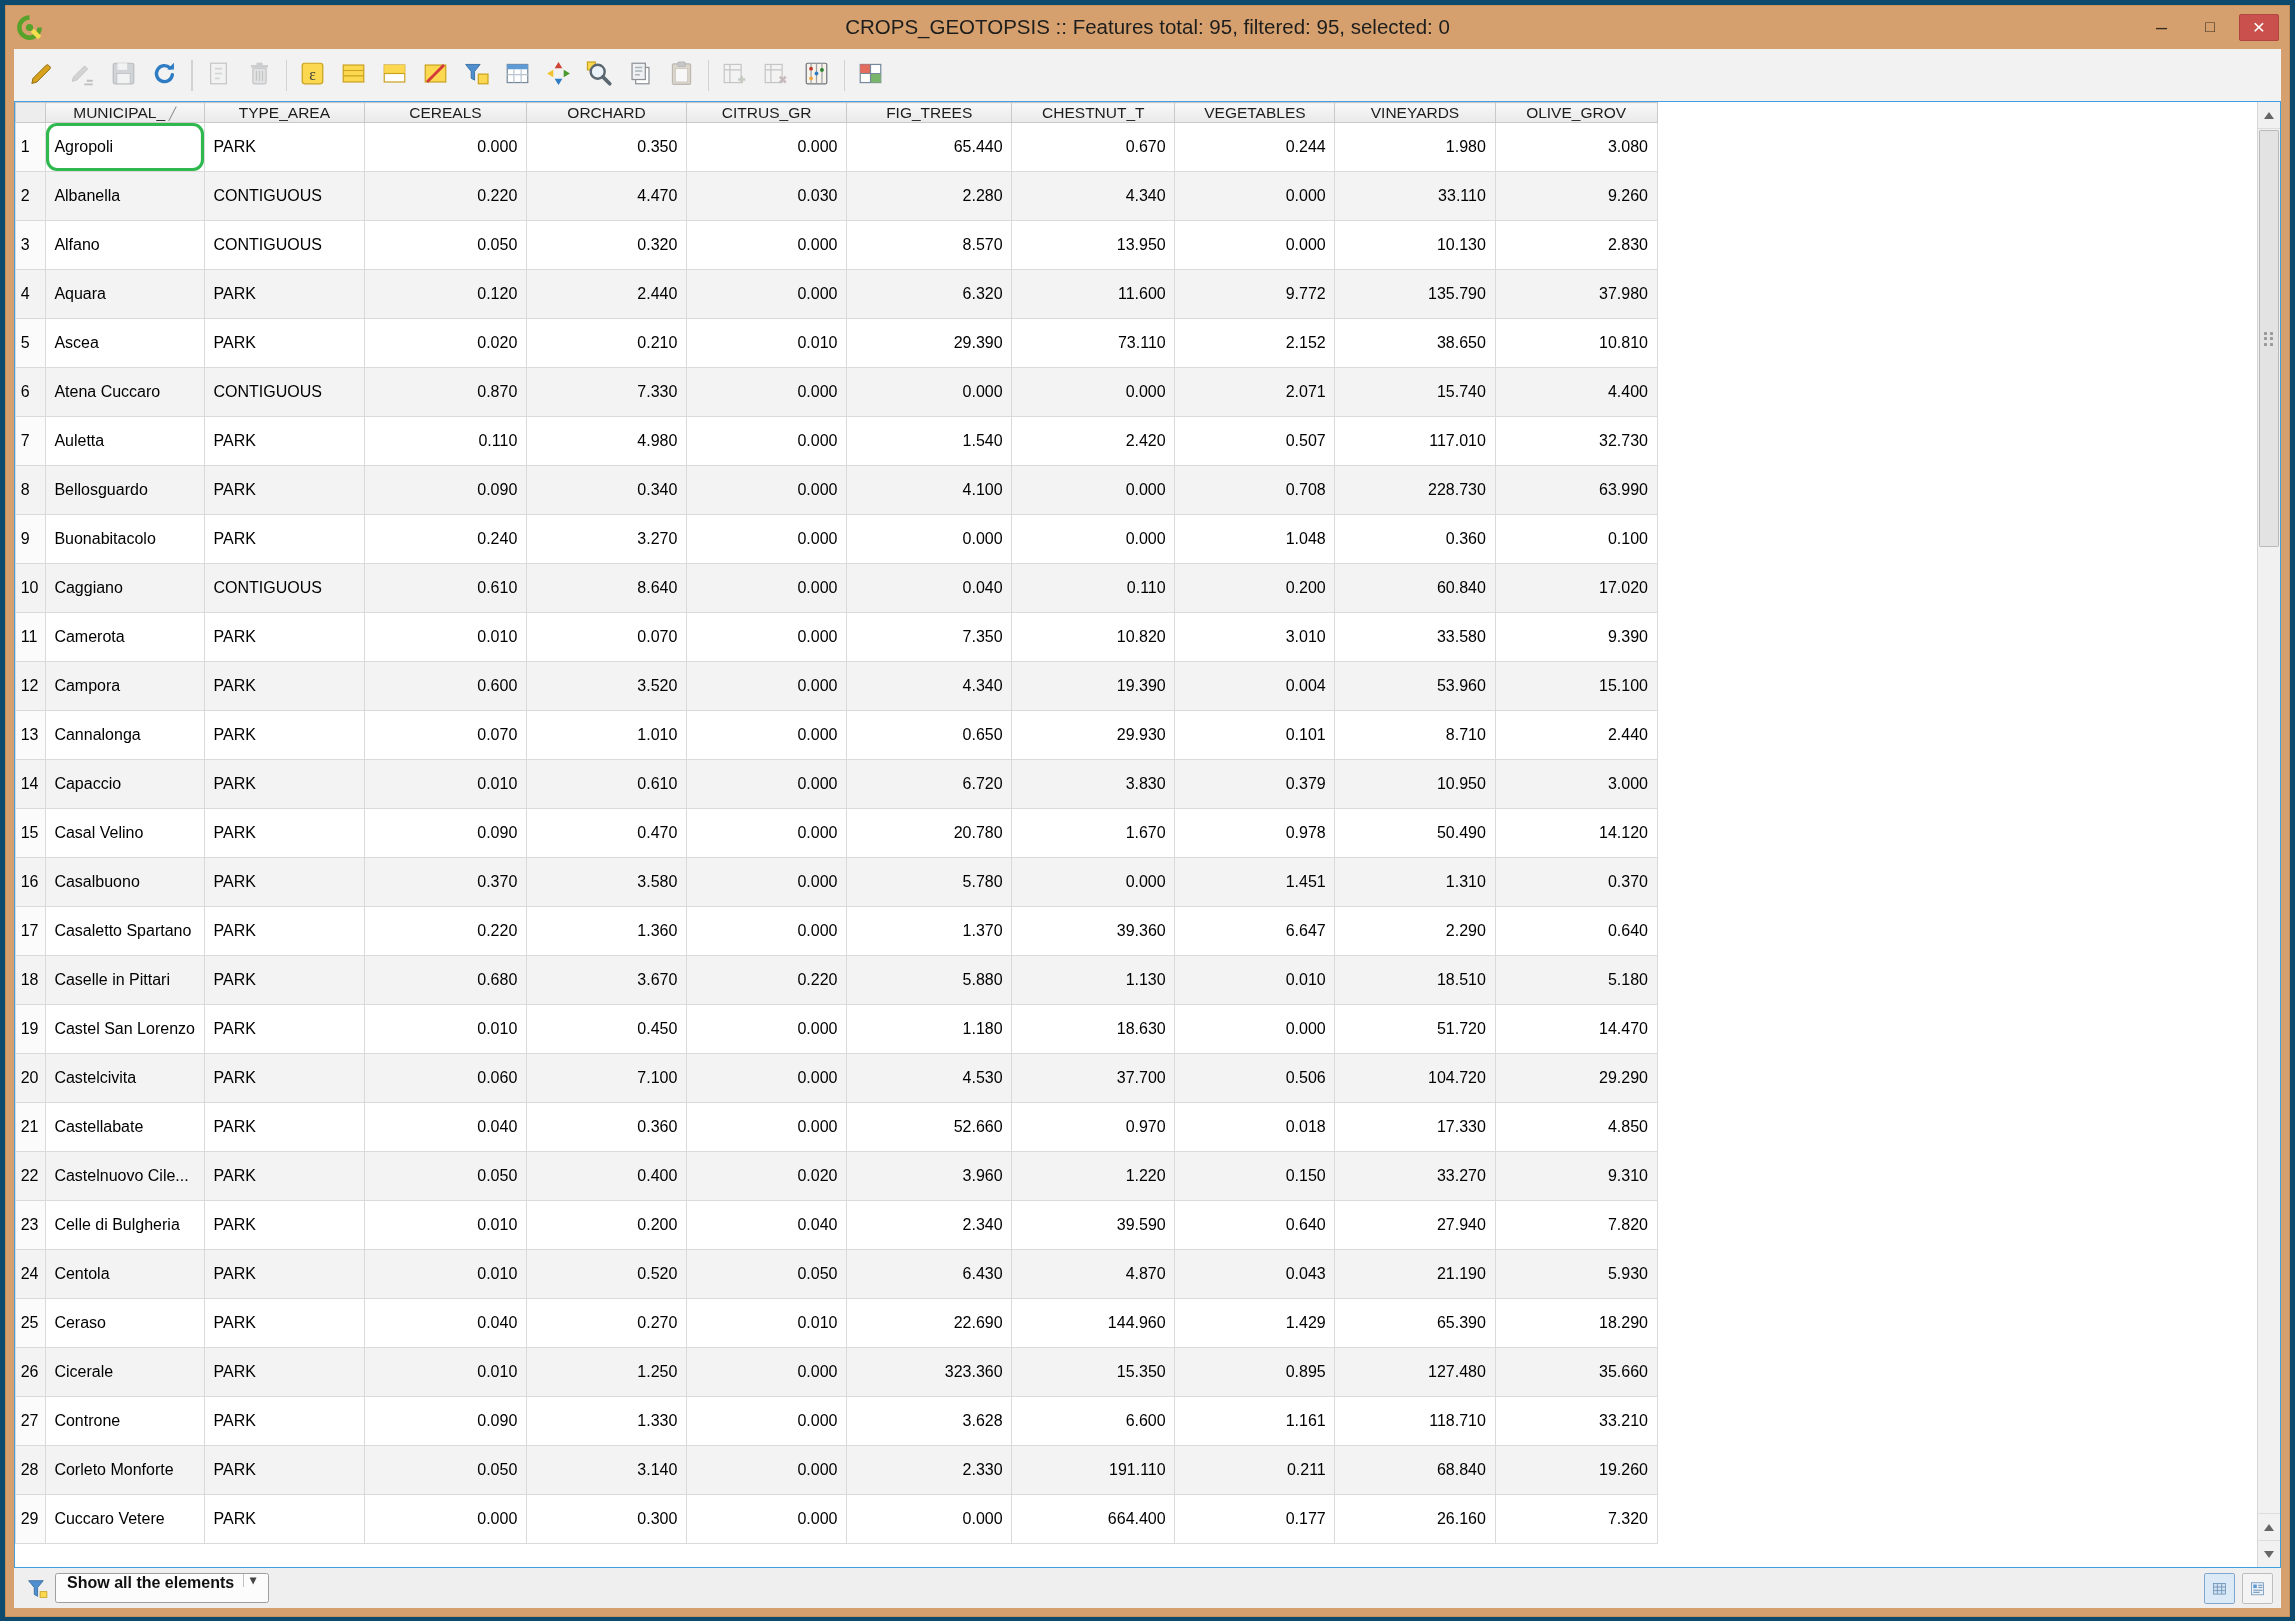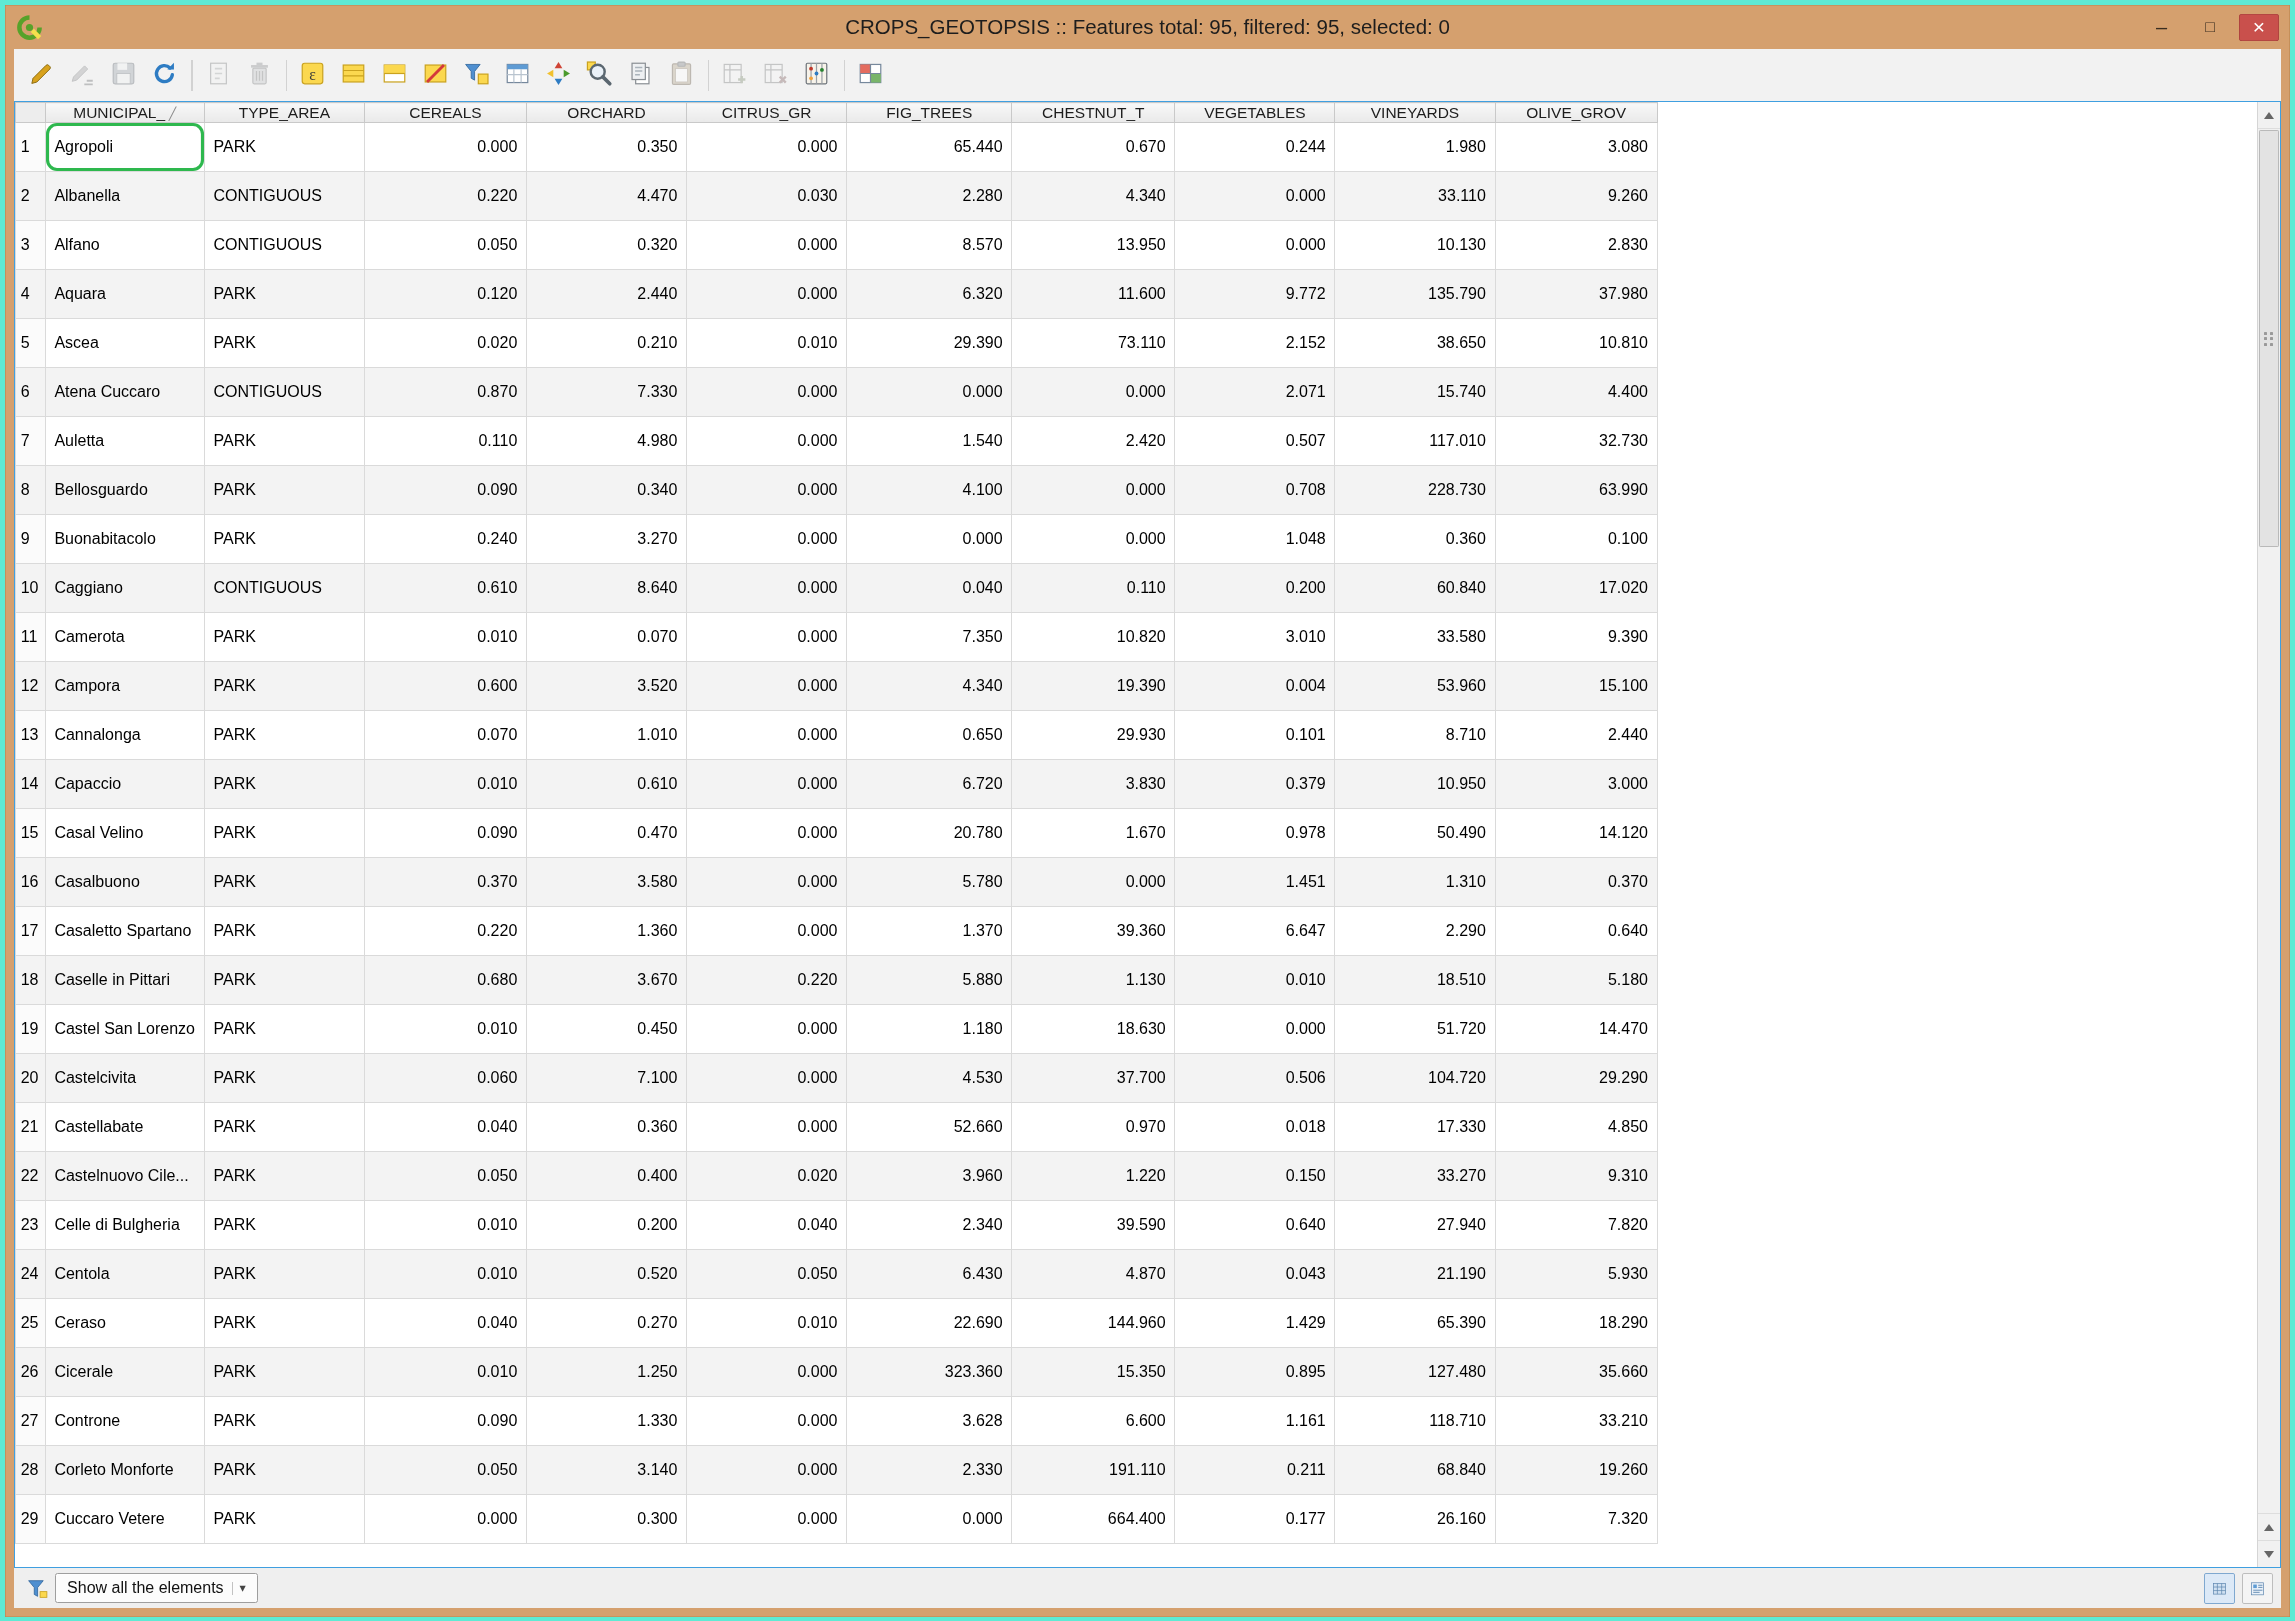--- a/index.html
+++ b/index.html
@@ -1,16 +1,16 @@
 <!DOCTYPE html>
 <html style="font-size:10px"><head>
 <meta charset="utf-8">
 <style>
   html,body{margin:0;padding:0;background:#ffffff;font-family:"Liberation Sans",sans-serif;}
-  .page{position:relative;width:2295px;height:1622px;background:#5eead4;overflow:hidden;}
+  .page{position:relative;width:2295px;height:1622px;background:#0c4a6e;overflow:hidden;}
   .window{position:absolute;inset:5px;background:#d5a06e;box-shadow:0 0 0 0.6px #b9854f inset;display:flex;flex-direction:column;}
   
   .titlebar{height:44px;flex:0 0 44px;display:flex;align-items:center;position:relative;padding:0 11.2px;}
   .app-icon{width:27px;height:27px;display:inline-flex;}
   .app-icon svg{width:27px;height:27px;}
   .title{position:absolute;left:0;right:0;text-align:center;font-size:20.5px;color:#1d1d1d;pointer-events:none;}
   .controls{margin-left:auto;display:flex;gap:8.7px;align-items:center;z-index:2;}
   .winbtn{border:none;background:transparent;font-size:20px;color:#3a2d20;width:40px;height:27px;display:flex;align-items:center;justify-content:center;cursor:default;font-family:"Liberation Sans",sans-serif;}
   .winbtn.max span{font-size:16px;}
   .winbtn.close{background:#c9504c;color:#ffffff;border-radius:3.1px;font-size:21px;box-shadow:0 0 0 0.6px #a03c38 inset;}
@@ -44,21 +44,21 @@
   .arr.up{border-bottom:7.5px solid #666;}
   .arr.down{border-top:7.5px solid #666;}
   .track{flex:1;position:relative;}
   .thumb{position:absolute;left:1.2px;right:1.2px;top:1.2px;height:30%;background:#e3e3e3;border:0.6px solid #b9b9b9;border-radius:1.2px;display:flex;align-items:center;justify-content:center;}
   .grip{display:grid;grid-template-columns:repeat(2,3.7px);gap:2.5px;}
   .grip i{width:3.1px;height:3.1px;background:#9a9a9a;border-radius:0.6px;display:block;}
   
   .bottombar{height:40px;flex:0 0 40px;display:flex;align-items:center;padding:0 8.7px;background:#efefef;}
   .funnel-btn{width:30px;height:30px;display:flex;align-items:center;justify-content:center;}
   .funnel-btn svg{width:25px;height:25px;}
-  .filter-btn{margin-left:2.5px;display:flex;align-items:center;gap:8.7px;background:#fcfcfc;border:0.6px solid #9e9e9e;border-radius:2.5px;height:30px;padding:0 11.2px;font-size:16px;color:#111;font-family:"Liberation Sans",sans-serif;box-shadow:0 0.6px 0 #ffffff inset;}
+  .filter-btn{margin-left:2.5px;display:flex;align-items:flex-start;gap:8.7px;background:#fcfcfc;border:0.6px solid #9e9e9e;border-radius:2.5px;height:30px;padding:0 11.2px;font-size:16px;color:#111;font-family:"Liberation Sans",sans-serif;box-shadow:0 0.6px 0 #ffffff inset;font-weight:bold;}
   .filter-btn .dd{font-size:12.4px;color:#444;border-left:0.6px solid #c2c2c2;padding-left:6.2px;line-height:1;}
   .view-toggle{margin-left:auto;display:flex;gap:6.2px;}
   .view-toggle button{width:31px;height:31px;display:flex;align-items:center;justify-content:center;background:#f4f4f4;border:0.6px solid #bdbdbd;border-radius:1.9px;}
   .view-toggle button svg{width:23.6px;height:23.6px;}
   .view-toggle button.active{background:#dce9f7;border-color:#7fa8d0;}
 </style>
 </head>
 <body>
 
 <div class="page">

